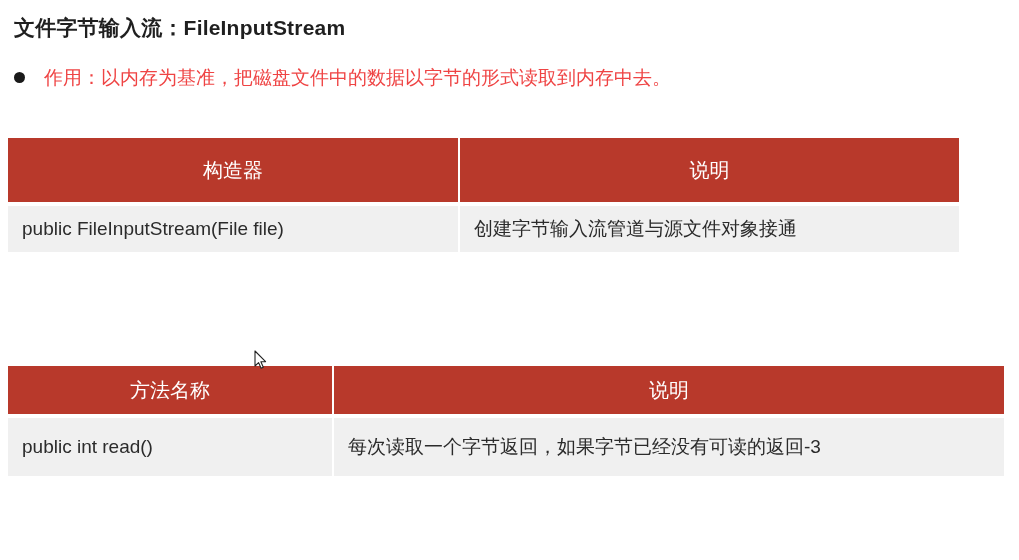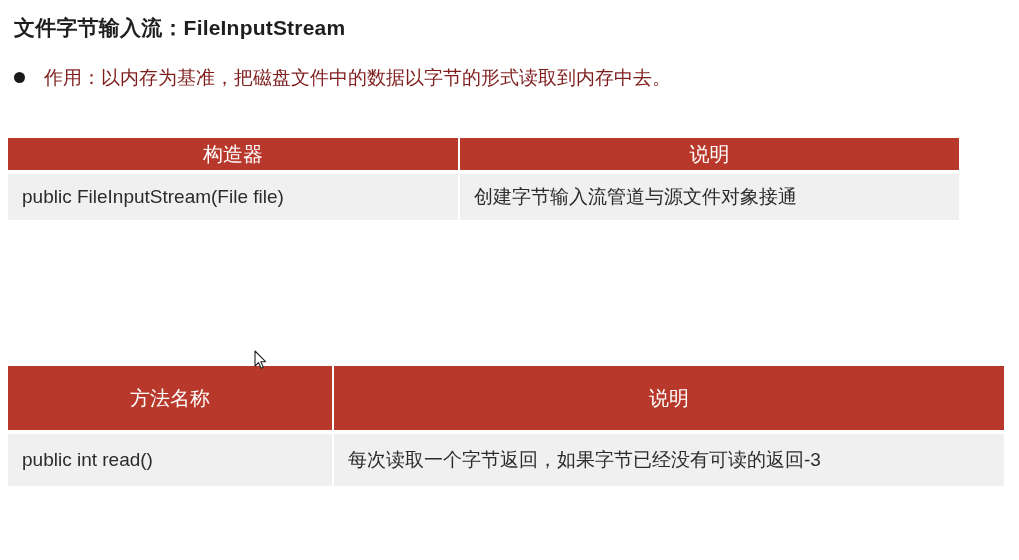--- a/index.html
+++ b/index.html
@@ -42,21 +42,21 @@
   .bullet-dot {
     width: 11px;
     height: 11px;
     border-radius: 50%;
     background: #1a1a1a;
     margin-right: 19px;
     flex: 0 0 auto;
   }
   .bullet-text {
     font-size: 19px;
-    color: #7f1d1d;
+    color: #ef4444;
     line-height: 1;
   }
 
   
   .tbl {
     position: absolute;
     border-collapse: separate;
     border-spacing: 2px 4px;
     table-layout: fixed;
   }
@@ -77,32 +77,32 @@
     font-size: 19px;
     padding: 0 0 0 14px;
     white-space: nowrap;
   }
 
   
   #table-constructors {
     left: 6px;
     top: 134px;
   }
-  #table-constructors th { height: 32px; }
+  #table-constructors th { height: 64px; }
   #table-constructors tr.data-row td { height: 46px; }
   #table-constructors col.c1 { width: 450px; }
   #table-constructors col.c2 { width: 499px; }
 
   
   #table-methods {
     left: 6px;
     top: 362px;
   }
-  #table-methods th { height: 64px; }
-  #table-methods tr.data-row td { height: 52px; margin-top: 16px; }
+  #table-methods th { height: 48px; }
+  #table-methods tr.data-row td { height: 58px; margin-top: 16px; }
   #table-methods col.c1 { width: 324px; }
   #table-methods col.c2 { width: 670px; }
 
   
   .cursor {
     position: absolute;
     left: 254px;
     top: 350px;
     width: 14px;
     height: 20px;

